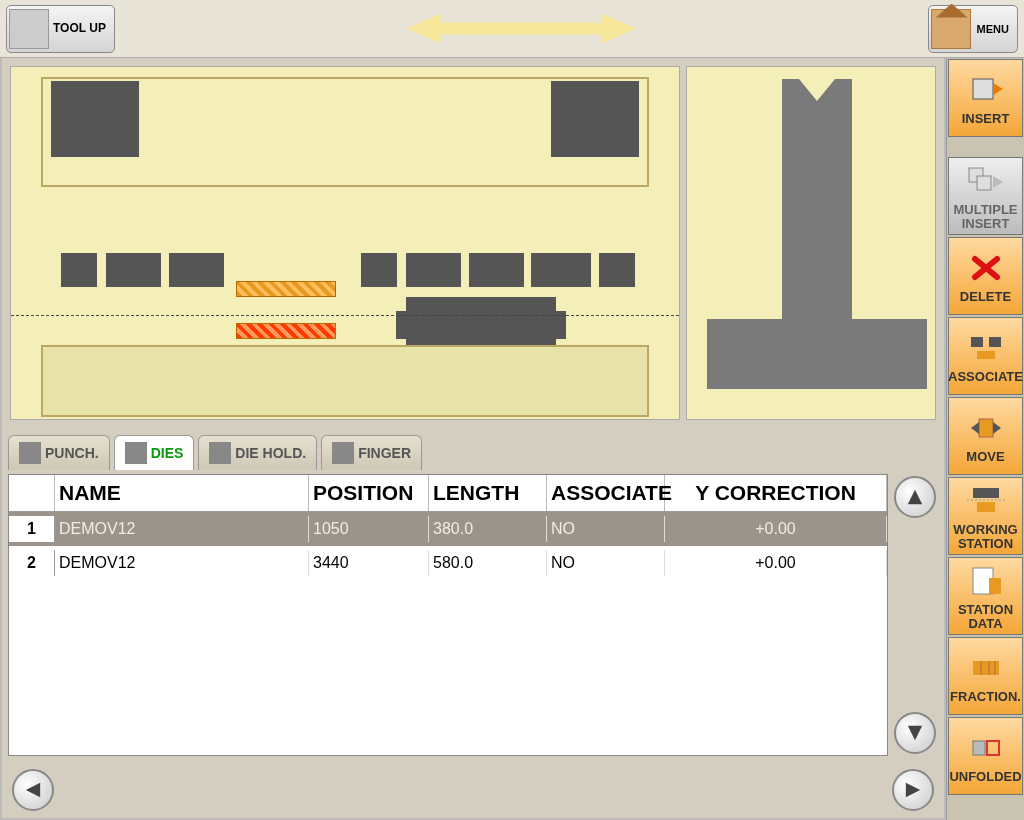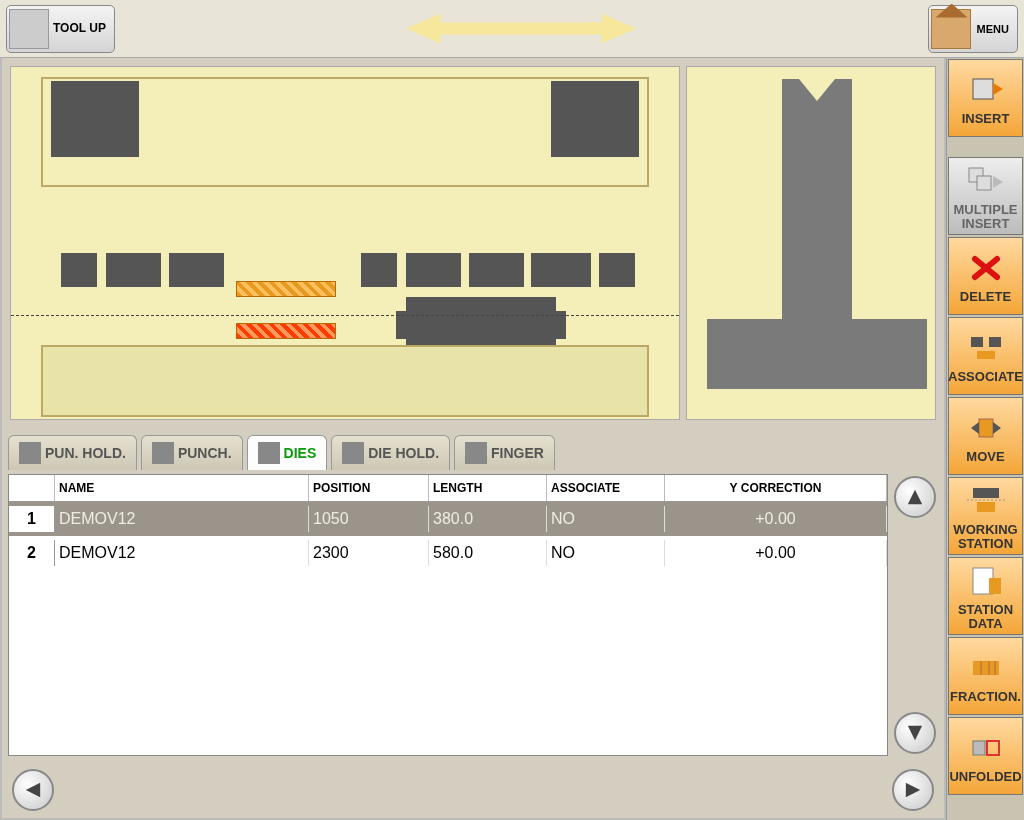--- a/index.html
+++ b/index.html
@@ -25,21 +25,21 @@
   .profile-view { width: 250px; background: #f4efb8; border: 1px solid #aaa; position: relative; }
 
   .tabbar { display: flex; gap: 4px; padding: 0 6px; height: 42px; align-items: flex-end; }
   .tab { display: flex; align-items: center; gap: 4px; padding: 6px 10px; background: linear-gradient(#e6e0d0,#cdc7b4); border: 1px solid #999; border-bottom: none; border-radius: 6px 6px 0 0; font-size: 14px; font-weight: bold; color: #555; cursor: pointer; }
   .tab.active { background: #fdfdfd; }
   .tab.active .tab-lbl { color: #0a9a0a; }
   .tab-ico { width: 22px; height: 22px; background: #888; }
 
   .grid-area { flex: 1; display: flex; background: #d4cec0; padding: 4px 6px 6px 6px; gap: 4px; min-height: 0; }
   .grid-box { flex: 1; background: #fff; border: 1px solid #888; display: flex; flex-direction: column; min-height: 0; }
-  .grid-header { display: flex; font-weight: bold; font-size: 12px; border-bottom: 1px solid #999; background: #fff; }
+  .grid-header { display: flex; font-weight: bold; font-size: 21px; border-bottom: 1px solid #999; background: #fff; }
   .gh { padding: 6px 4px; border-right: 1px solid #bbb; }
   .col-idx { width: 46px; }
   .col-name { width: 254px; }
   .col-pos { width: 120px; }
   .col-len { width: 118px; }
   .col-rot { width: 118px; }
   .col-ycor { flex: 1; text-align: center; }
   .grid-rows { flex: 1; overflow: hidden; }
   .grow { display: flex; font-size: 16px; height: 34px; align-items: center; }
   .grow.sel { background: #9a948a; color: #f0ece4; }
@@ -129,24 +129,20 @@
 
           <div class="prof-t" style="left:95px; top:12px; width:70px; height:240px;"></div>
           <div class="prof-t" style="left:20px; top:252px; width:220px; height:70px;"></div>
           <div style="position:absolute; left:112px; top:12px; width:36px; height:22px; background:#f4efb8; clip-path: polygon(0 0,50% 100%,100% 0);"></div>
         </div>
       </div>
 
       <div class="tabbar" id="tabbar">
           <div class="tab">
             <div class="tab-ico"></div>
-            <span class="tab-lbl">PUN. HOLD.</span>
-          </div>
-          <div class="tab">
-            <div class="tab-ico"></div>
             <span class="tab-lbl">PUNCH.</span>
           </div>
           <div class="tab active">
             <div class="tab-ico"></div>
             <span class="tab-lbl">DIES</span>
           </div>
           <div class="tab">
             <div class="tab-ico"></div>
             <span class="tab-lbl">DIE HOLD.</span>
           </div>
@@ -171,21 +167,21 @@
                 <div class="gc col-idx">1</div>
                 <div class="gc col-name">DEMOV12</div>
                 <div class="gc col-pos">1050</div>
                 <div class="gc col-len">380.0</div>
                 <div class="gc col-rot">NO</div>
                 <div class="gc col-ycor">+0.00</div>
               </div>
               <div class="grow">
                 <div class="gc col-idx">2</div>
                 <div class="gc col-name">DEMOV12</div>
-                <div class="gc col-pos">2300</div>
+                <div class="gc col-pos">3440</div>
                 <div class="gc col-len">580.0</div>
                 <div class="gc col-rot">NO</div>
                 <div class="gc col-ycor">+0.00</div>
               </div>
             </div>
         </div>
         <div class="scroll-col">
           <div class="circ-btn">
             <svg viewBox="0 0 10 10">
                 <polygon points="5,1 9,9 1,9"></polygon>

